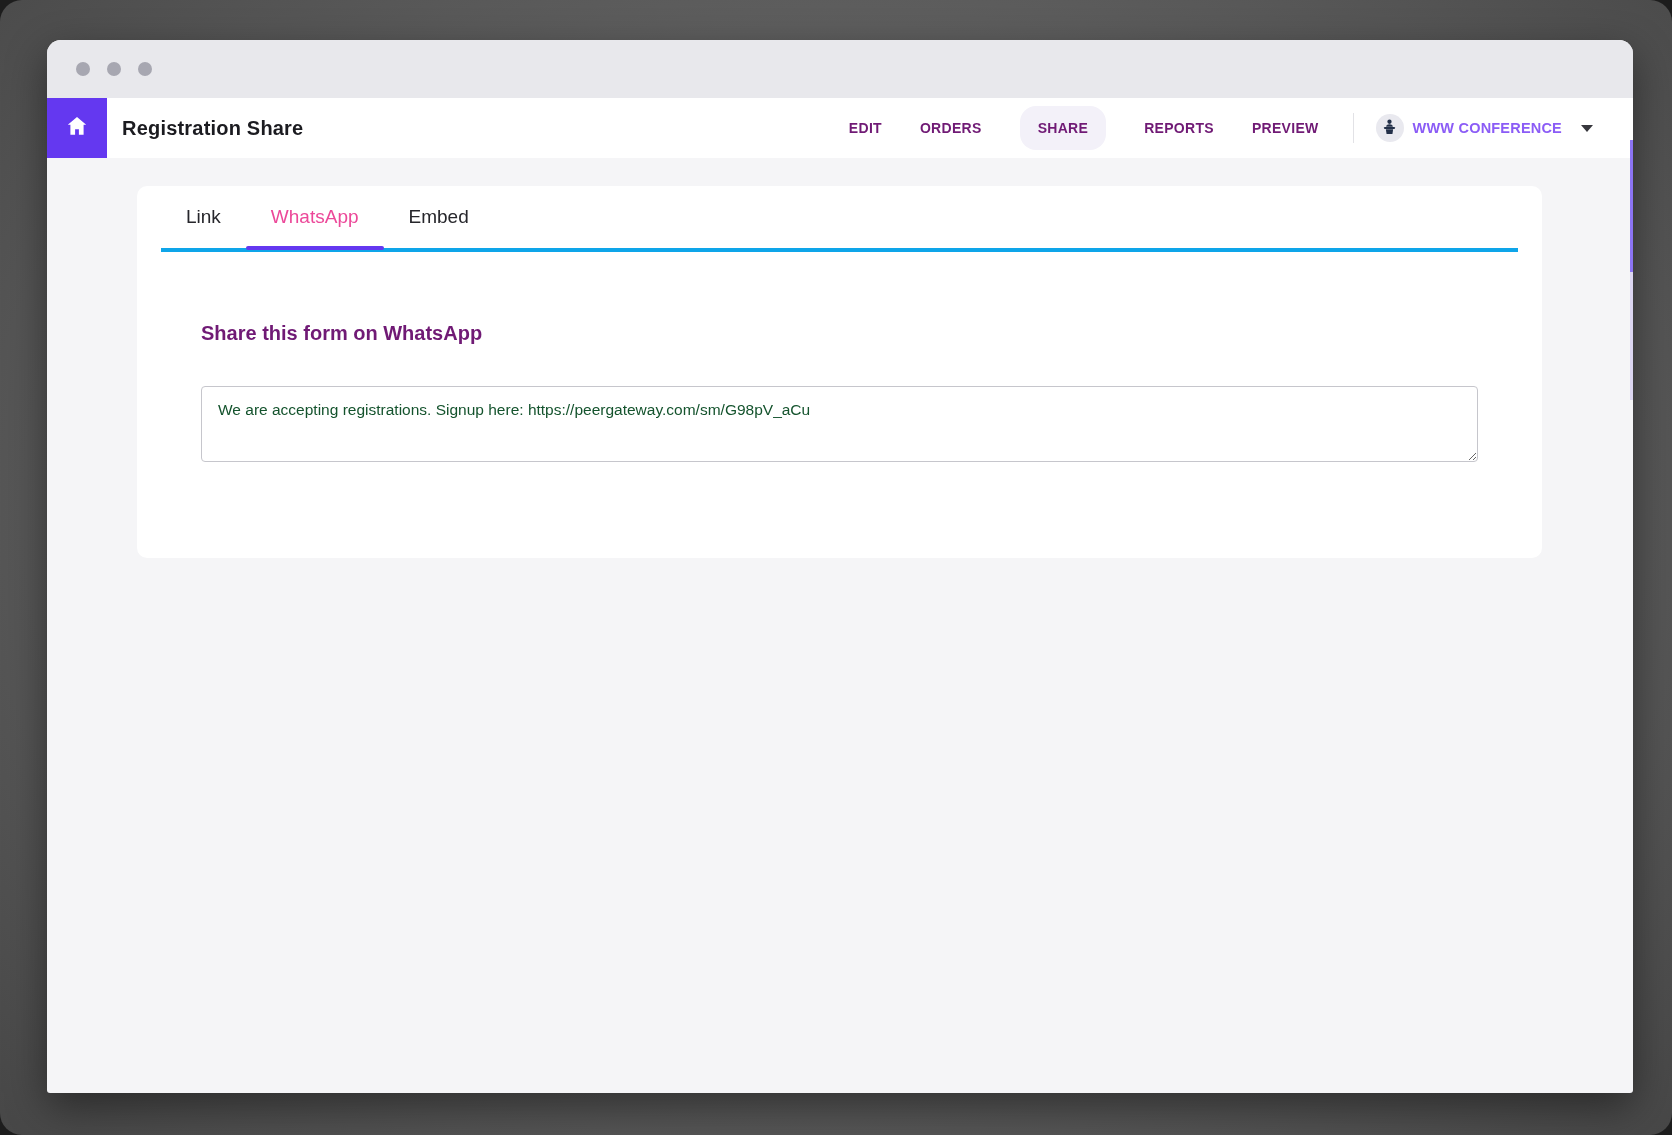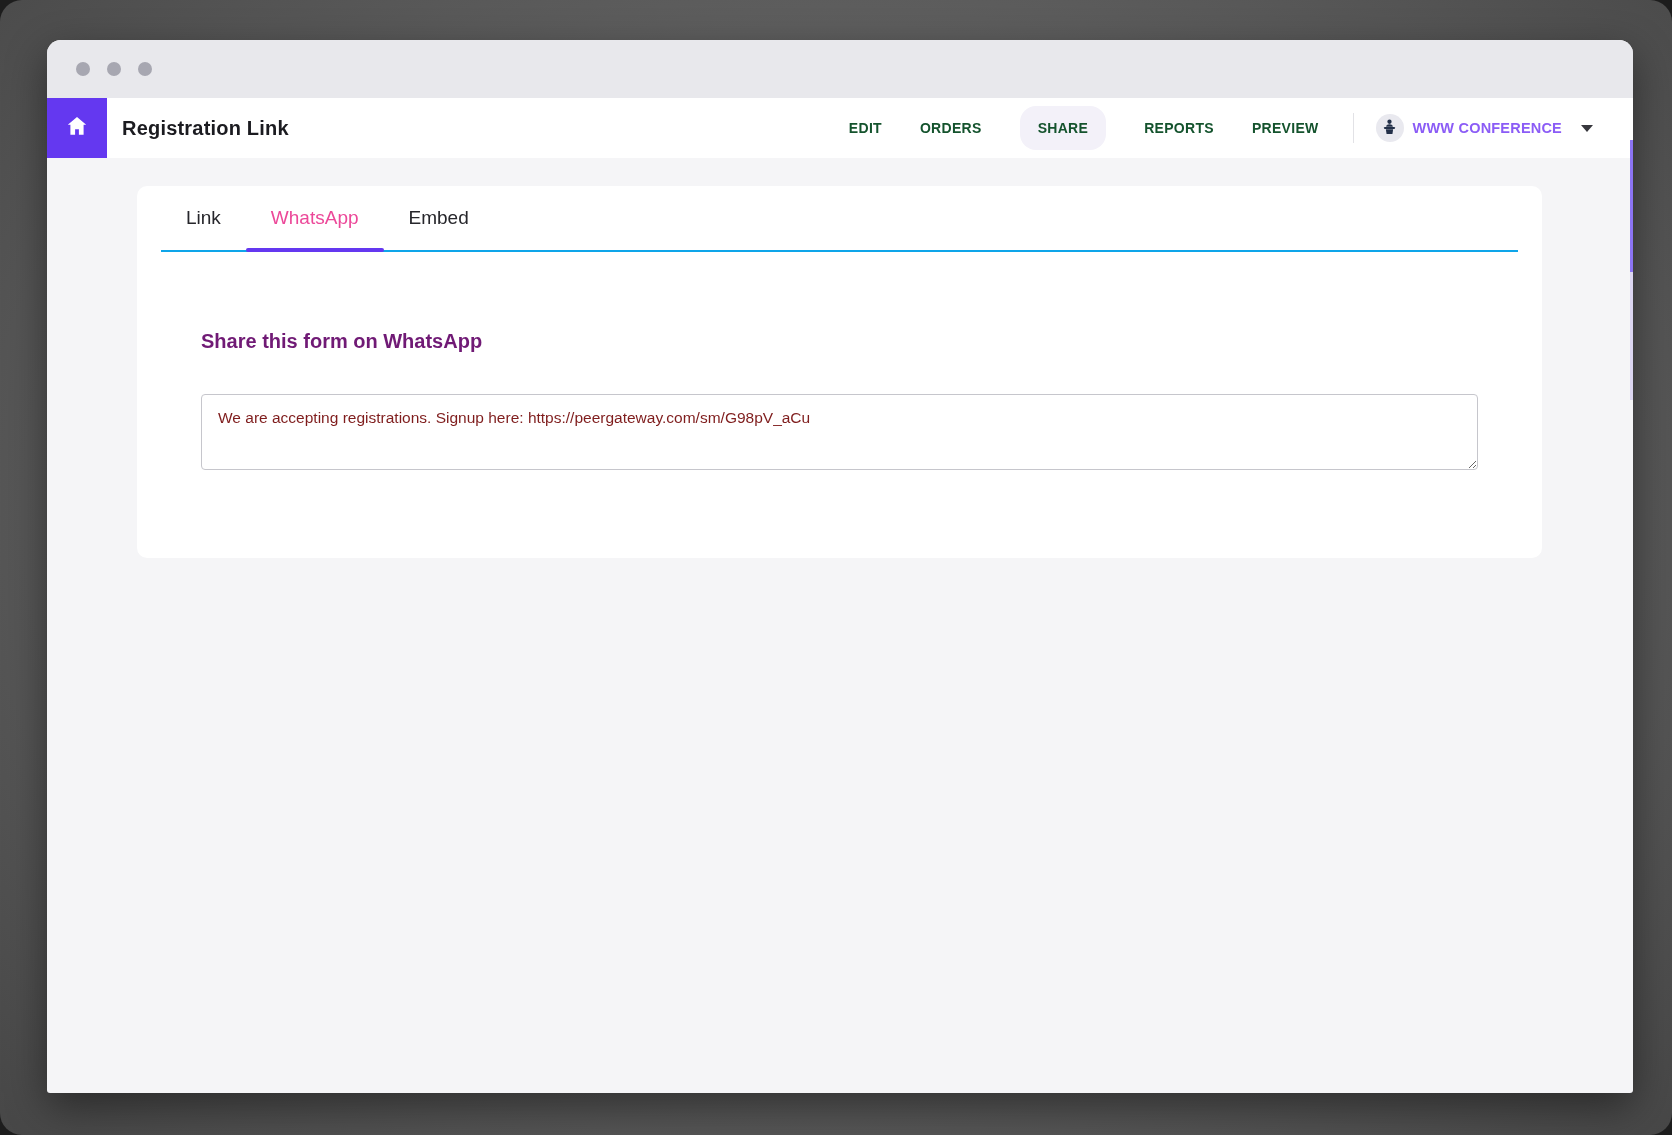--- a/index.html
+++ b/index.html
@@ -35,21 +35,21 @@
     display: flex; align-items: center; justify-content: center; cursor: pointer;
   }
   .app-title {
     margin-left: 15px; font-size: 20px; font-weight: 700; color: #1b1b20; letter-spacing: .2px;
   }
   .header-right {
     margin-left: auto; display: flex; align-items: center; padding-right: 40px;
   }
   .nav { display: flex; align-items: center; gap: 38px; }
   .nav-item {
-    font-size: 14px; font-weight: 700; color: #14532d; letter-spacing: .3px;
+    font-size: 14px; font-weight: 700; color: #701a75; letter-spacing: .3px;
     cursor: pointer; white-space: nowrap;
   }
   .nav-item.pill {
     background: #f3f1f9; border-radius: 16px; padding: 14px 18px;
   }
   .v-divider { width: 1px; height: 30px; background: #e2e2e6; margin: 0 22px 0 34px; }
   .account { display: flex; align-items: center; cursor: pointer; }
   .avatar {
     width: 28px; height: 28px; border-radius: 50%; background: #e9e9ef;
     display: flex; align-items: center; justify-content: center;
@@ -66,39 +66,39 @@
   
   .scroll-thumb { position: absolute; top: 100px; right: 0; width: 3px; height: 132px; background: #8c74f3; z-index: 5; }
   .scroll-tail  { position: absolute; top: 232px; right: 0; width: 3px; height: 128px; background: #dcd6f1; z-index: 5; }
 
   
   .card {
     width: 1405px; height: 372px; margin: 28px 91px 0 90px;
     background: #ffffff; border-radius: 10px;
   }
   .tabs-row {
-    margin: 16px 24px; height: 66px; display: flex; align-items: stretch;
-    border-bottom: 2px solid #0ea5e9;
+    margin: 8px 24px; height: 66px; display: flex; align-items: stretch;
+    border-bottom: 4px solid #0ea5e9;
   }
   .tab {
     position: relative; display: flex; align-items: center;
     padding: 0 25px; font-size: 19px; color: #26262b; cursor: pointer;
   }
   .tab.active { color: #ec4899; }
   .tab.active::after {
     content: ""; position: absolute; left: 0; right: 0; bottom: -2px;
     height: 4px; background: #6438f0; border-radius: 3px;
   }
   .card-body { padding: 58px 64px 0 64px; }
   .section-heading { font-size: 20px; font-weight: 700; color: #701a75; line-height: 30px; }
   .msg-box {
     display: block; width: 100%; height: 76px; margin-top: 38px;
     border: 1px solid #c6c6cc; border-radius: 4px; background: #fff;
     padding: 12px 16px; font-family: "Liberation Sans", sans-serif;
-    font-size: 15.5px; color: #7f1d1d; line-height: 22px;
+    font-size: 15.5px; color: #14532d; line-height: 22px;
     resize: both; outline: none;
   }
 </style>
 </head>
 <body>
 
 <div class="frame">
   <div class="window">
 
     <div class="titlebar">
@@ -108,21 +108,21 @@
     </div>
 
     <div class="appheader">
       <div class="home-btn">
         <span>
           <svg width="24" height="24" viewBox="0 0 24 24">
             <path d="M12 3 L2.8 10.8 H5.4 V20.8 H10.1 V15.2 H13.9 V20.8 H18.6 V10.8 H21.2 Z" fill="#ffffff"></path>
           </svg>
         </span>
       </div>
-      <div class="app-title">Registration Link</div>
+      <div class="app-title">Registration Share</div>
 
       <div class="header-right">
         <div class="nav">
           <div class="nav-item">EDIT</div>
           <div class="nav-item">ORDERS</div>
           <div class="nav-item pill">SHARE</div>
           <div class="nav-item">REPORTS</div>
           <div class="nav-item">PREVIEW</div>
         </div>
         <div class="v-divider"></div>

